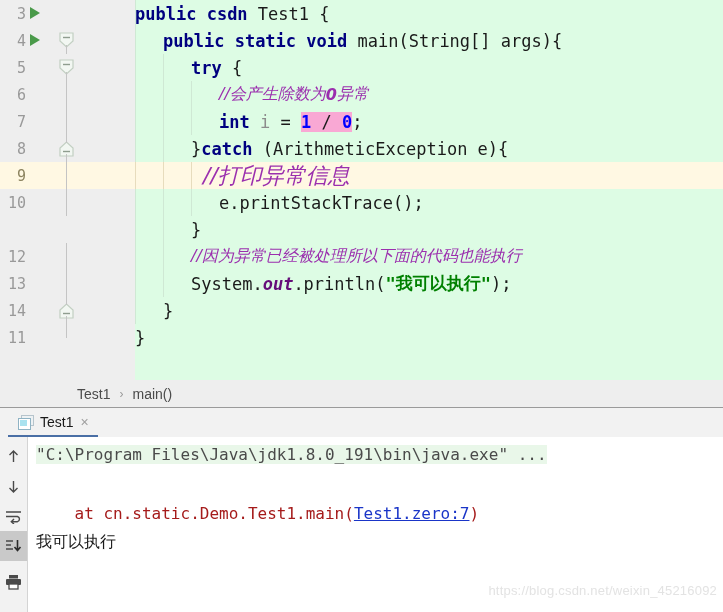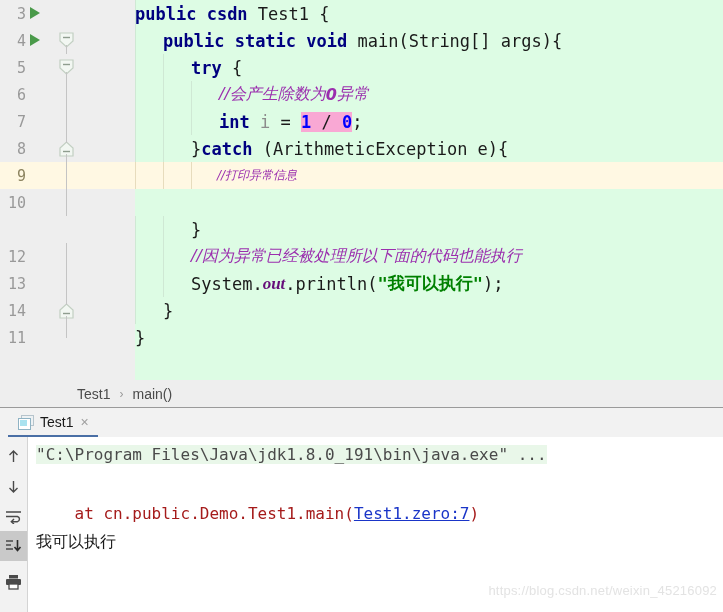--- a/index.html
+++ b/index.html
@@ -36,21 +36,21 @@
   .code{position:absolute;left:0;top:0;height:27px;display:flex;align-items:center;white-space:pre;
         font-family:"DejaVu Sans Mono","Liberation Mono",monospace;
         font-size:17px;color:#222222;letter-spacing:0px;}
   .kw{color:#000080;font-weight:bold;}
   .plain{color:#1a1a1a;}
   .cmt{color:#9b2fae;font-style:italic;}
   .cmtb{color:#9b2fae;font-style:italic;font-weight:bold;}
   .num{color:#0000ff;font-weight:bold;}
   .str{color:#008000;font-weight:bold;}
   .fld{color:#8c8c8c;}
-  .stat{color:#660e7a;font-style:italic;font-weight:bold;font-family:Liberation Serif, serif;}
+  .stat{color:#660e7a;font-style:italic;font-weight:bold;}
   .hl{background:#f9a8d4;}
 
   
   #breadcrumb{position:absolute;left:0;top:380px;width:723px;height:27px;background:#eeeeee;
               display:flex;align-items:center;border-bottom:1px solid #9a9a9a;}
   #breadcrumb .crumb{font-size:14px;color:#4b4b4b;}
   #breadcrumb .sep{font-size:12px;color:#9a9a9a;margin:0 9px;}
 
   
   #tabstrip{position:absolute;left:0;top:408px;width:723px;height:29px;background:#f2f2f2;}
@@ -185,28 +185,34 @@
 
     <div class="line cur" style="top:162px">
       <div class="ln-strip">
         <span class="lnum" style="color:#8d8460">9</span>
         <div class="vline" style="left:66px;top:0;height:27px"></div>
       </div>
       <div class="code-strip">
         <div class="indentguide" style="left:0px;background:#e7dcbd"></div>
         <div class="indentguide" style="left:28px;background:#e7dcbd"></div>
         <div class="indentguide" style="left:56px;background:#e7dcbd"></div>
-        <div class="code cn" style="left:82px;font-size:12px"><span class="cmt">//打印异常信息</span></div>
+        <div class="code cn" style="left:68px;font-size:22px"><span class="cmt">//打印异常信息</span></div>
       </div>
     </div>
 
     <div class="line" style="top:189px">
       <div class="ln-strip">
         <span class="lnum">10</span>
         <div class="vline" style="left:66px;top:0;height:27px"></div>
+      </div>
+      <div class="code-strip">
+        <div class="indentguide" style="left:0px"></div>
+        <div class="indentguide" style="left:28px"></div>
+        <div class="indentguide" style="left:56px"></div>
+        <div class="code" style="left:84px"><span class="plain">e.printStackTrace();</span></div>
       </div>
     </div>
 
     <div class="line" style="top:216px">
       <div class="code-strip">
         <div class="indentguide" style="left:0px"></div>
         <div class="indentguide" style="left:28px"></div>
         <div class="code" style="left:56px"><span class="plain">}</span></div>
       </div>
     </div>
@@ -314,21 +320,21 @@
             <rect x="4" y="10" width="9" height="5" fill="#ffffff" stroke="#4a4a4a" stroke-width="1.3"></rect>
           </svg>
       </div>
     </div>
 
     <div id="console-body">
       <div class="cline" style="top:5px">
         <span class="c-gray c-hl">"C:\Program Files\Java\jdk1.8.0_191\bin\java.exe" ...</span>
       </div>
       <div class="cline" style="top:64px">
-        <span class="c-red">    at cn.public.Demo.Test1.main(</span><span class="c-link">Test1.zero:7</span><span class="c-red">)</span>
+        <span class="c-red">    at cn.static.Demo.Test1.main(</span><span class="c-link">Test1.zero:7</span><span class="c-red">)</span>
       </div>
       <div class="cline" style="top:93px">
         <span class="c-cn">我可以执行</span>
       </div>
     </div>
   </div>
 
   <div id="watermark">https://blog.csdn.net/weixin_45216092</div>
 </div>
 

